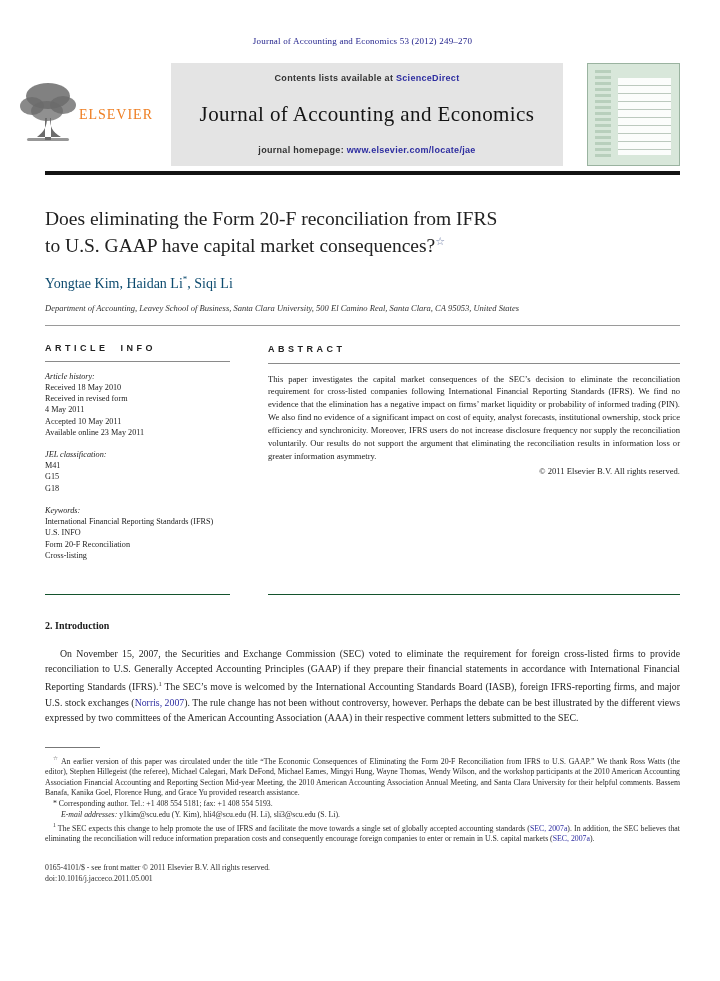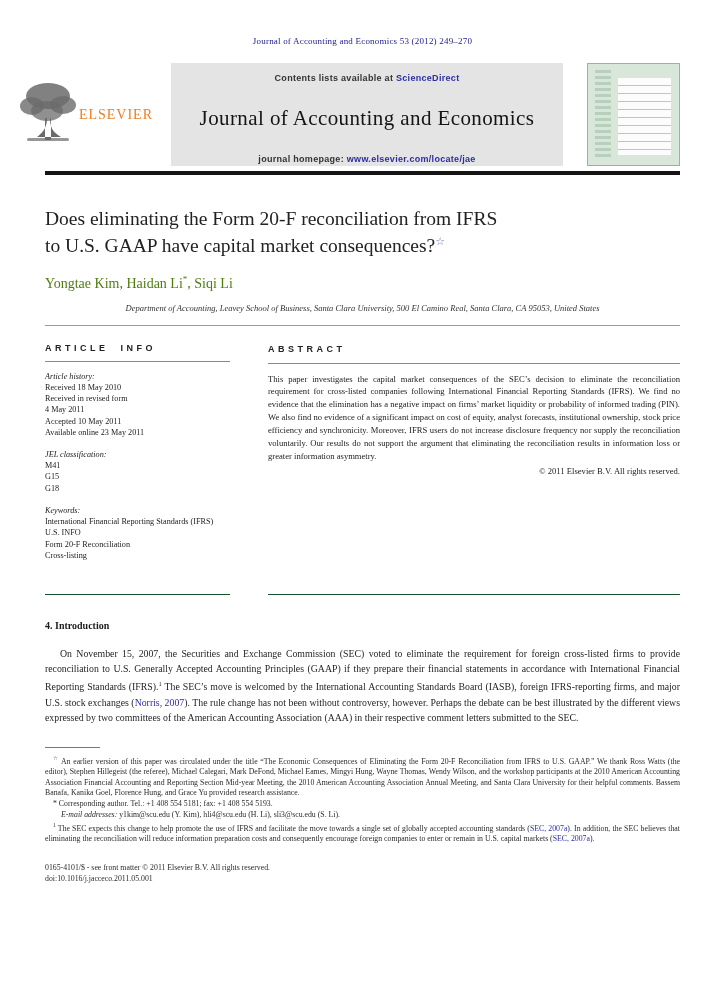--- a/index.html
+++ b/index.html
@@ -46,21 +46,21 @@
     font-weight: 400;
   }
   .banner-center {
     flex: 1;
     background: #e4e4e4;
     margin: 0 24px 0 18px;
     display: flex;
     flex-direction: column;
     align-items: center;
     justify-content: space-between;
-    padding: 10px 6px 2px 6px;
+    padding: 10px 6px 11px 6px;
   }
   .contents-line, .homepage-line {
     font-family: "Liberation Sans", sans-serif;
     font-size: 9px;
     font-weight: bold;
     color: #333;
     letter-spacing: 0.3px;
   }
   .link-blue { color: #2d2da0; text-decoration: none; cursor: pointer; }
   .journal-title {
@@ -103,29 +103,28 @@
   }
   .title-star {
     font-size: 11px;
     color: #7d8bb0;
     vertical-align: super;
     line-height: 0;
   }
   .authors {
     margin-top: 15px;
     font-size: 14px;
-    color: #4d7c0f;
+    color: #0c4a6e;
   }
   .authors sup { font-size: 9px; }
   .affiliation {
     margin-top: 11px;
     font-style: italic;
     font-size: 8.5px;
     color: #333;
-    text-align: center;
   }
   .thin-rule {
     border: none;
     border-top: 1px solid #9a9a9a;
     margin-top: 12px;
   }
   
   .info-grid {
     display: grid;
     grid-template-columns: 185px 1fr;
@@ -268,21 +267,21 @@
     </div>
 
     <div class="col abstract-col">
       <div class="col-header">ABSTRACT</div>
       <hr class="col-header-rule">
       <div class="abstract-text">This paper investigates the capital market consequences of the SEC’s decision to eliminate the reconciliation requirement for cross-listed companies following International Financial Reporting Standards (IFRS). We find no evidence that the elimination has a negative impact on firms’ market liquidity or probability of informed trading (PIN). We also find no evidence of a significant impact on cost of equity, analyst forecasts, institutional ownership, stock price efficiency and synchronicity. Moreover, IFRS users do not increase disclosure frequency nor supply the reconciliation voluntarily. Our results do not support the argument that eliminating the reconciliation results in information loss or greater information asymmetry.</div>
       <div class="copyright-line">© 2011 Elsevier B.V. All rights reserved.</div>
     </div>
   </div>
 
-  <div class="section-heading">4. Introduction</div>
+  <div class="section-heading">2. Introduction</div>
 
   <p class="body-para">
     <span>On November 15, 2007, the Securities and Exchange Commission (SEC) voted to eliminate the requirement for foreign cross-listed firms to provide reconciliation to U.S. Generally Accepted Accounting Principles (GAAP) if they prepare their financial statements in accordance with International Financial Reporting Standards (IFRS).</span><sup>1</sup><span> The SEC’s move is welcomed by the International Accounting Standards Board (IASB), foreign IFRS-reporting firms, and major U.S. stock exchanges (</span><span class="link-blue">Norris, 2007</span><span>). The rule change has not been without controversy, however. Perhaps the debate can be best illustrated by the different views expressed by two committees of the American Accounting Association (AAA) in their respective comment letters submitted to the SEC.</span>
   </p>
 
   <div class="footnotes">
     <p class="fn">
       <sup>☆</sup><span> An earlier version of this paper was circulated under the title “The Economic Consequences of Eliminating the Form 20-F Reconciliation from IFRS to U.S. GAAP.” We thank Ross Watts (the editor), Stephen Hillegeist (the referee), Michael Calegari, Mark DeFond, Michael Eames, Mingyi Hung, Wayne Thomas, Wendy Wilson, and the workshop participants at the 2010 American Accounting Association Financial Accounting and Reporting Section Mid-year Meeting, the 2010 American Accounting Association Annual Meeting, and Santa Clara University for their helpful comments. Bassem Banafa, Kanika Goel, Florence Hung, and Grace Yu provided research assistance.</span>
     </p>
     <p class="fn">

